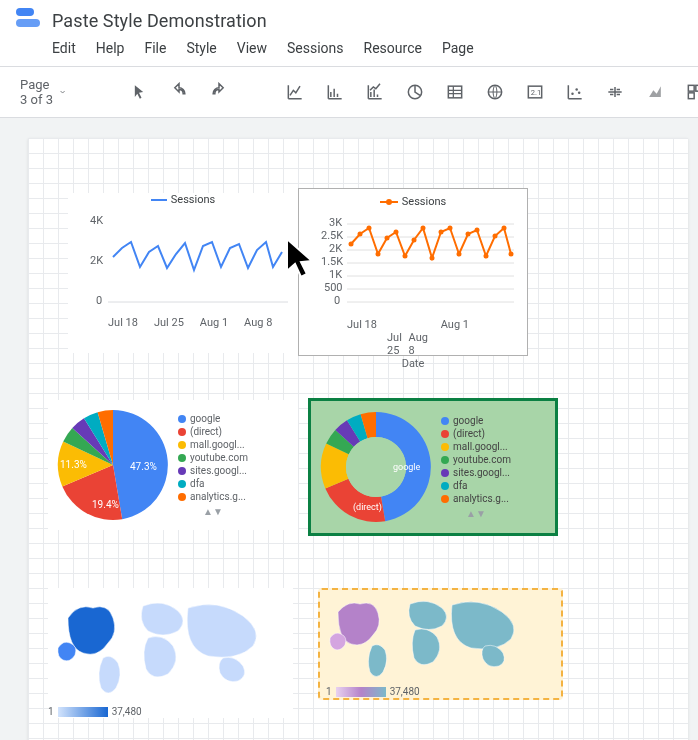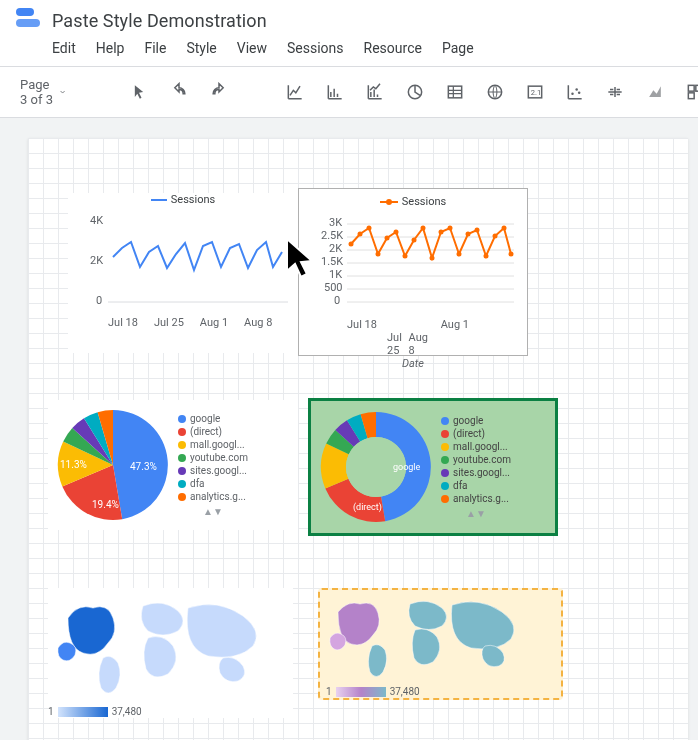--- a/index.html
+++ b/index.html
@@ -23,21 +23,21 @@
 .chart-card { position: absolute; background: #fff; }
 .cursor { position: absolute; left: 254px; top: 98px; z-index: 50; pointer-events: none; }
 
 .lc1 { left: 40px; top: 55px; width: 230px; height: 160px; }
 .legend-row { display: flex; align-items: center; gap: 4px; font-size: 11px; justify-content: center; margin-bottom: 6px; }
 .leg-swatch { width: 16px; height: 2px; }
 .axis-label { font-size: 11px; fill: #5f6368; }
 
 .lc2 { left: 270px; top: 50px; width: 230px; height: 168px; border: 1px solid #b0b0b0; }
 .lc2 .legend-row { margin-top: 6px; }
-.lc2-date { text-align: center; font-size: 11px; font-style: italic; color: #5f6368; }
+.lc2-date { text-align: center; font-size: 11px; color: #5f6368; }
 
 .pie1 { left: 20px; top: 262px; width: 250px; height: 130px; display: flex; align-items: center; }
 .pie-legend { font-size: 10px; display: flex; flex-direction: column; gap: 2px; color: #5f6368; }
 .pie-legend .item { display: flex; align-items: center; gap: 4px; }
 .dot { width: 8px; height: 8px; border-radius: 50%; }
 
 .pie2 { left: 280px; top: 260px; width: 250px; height: 138px; background: #a8d5a8; border: 3px solid #0b8043; display: flex; align-items: center; }
 .pie2 .pie-legend { color: #444; }
 
 .map1 { left: 20px; top: 450px; width: 245px; height: 130px; }

